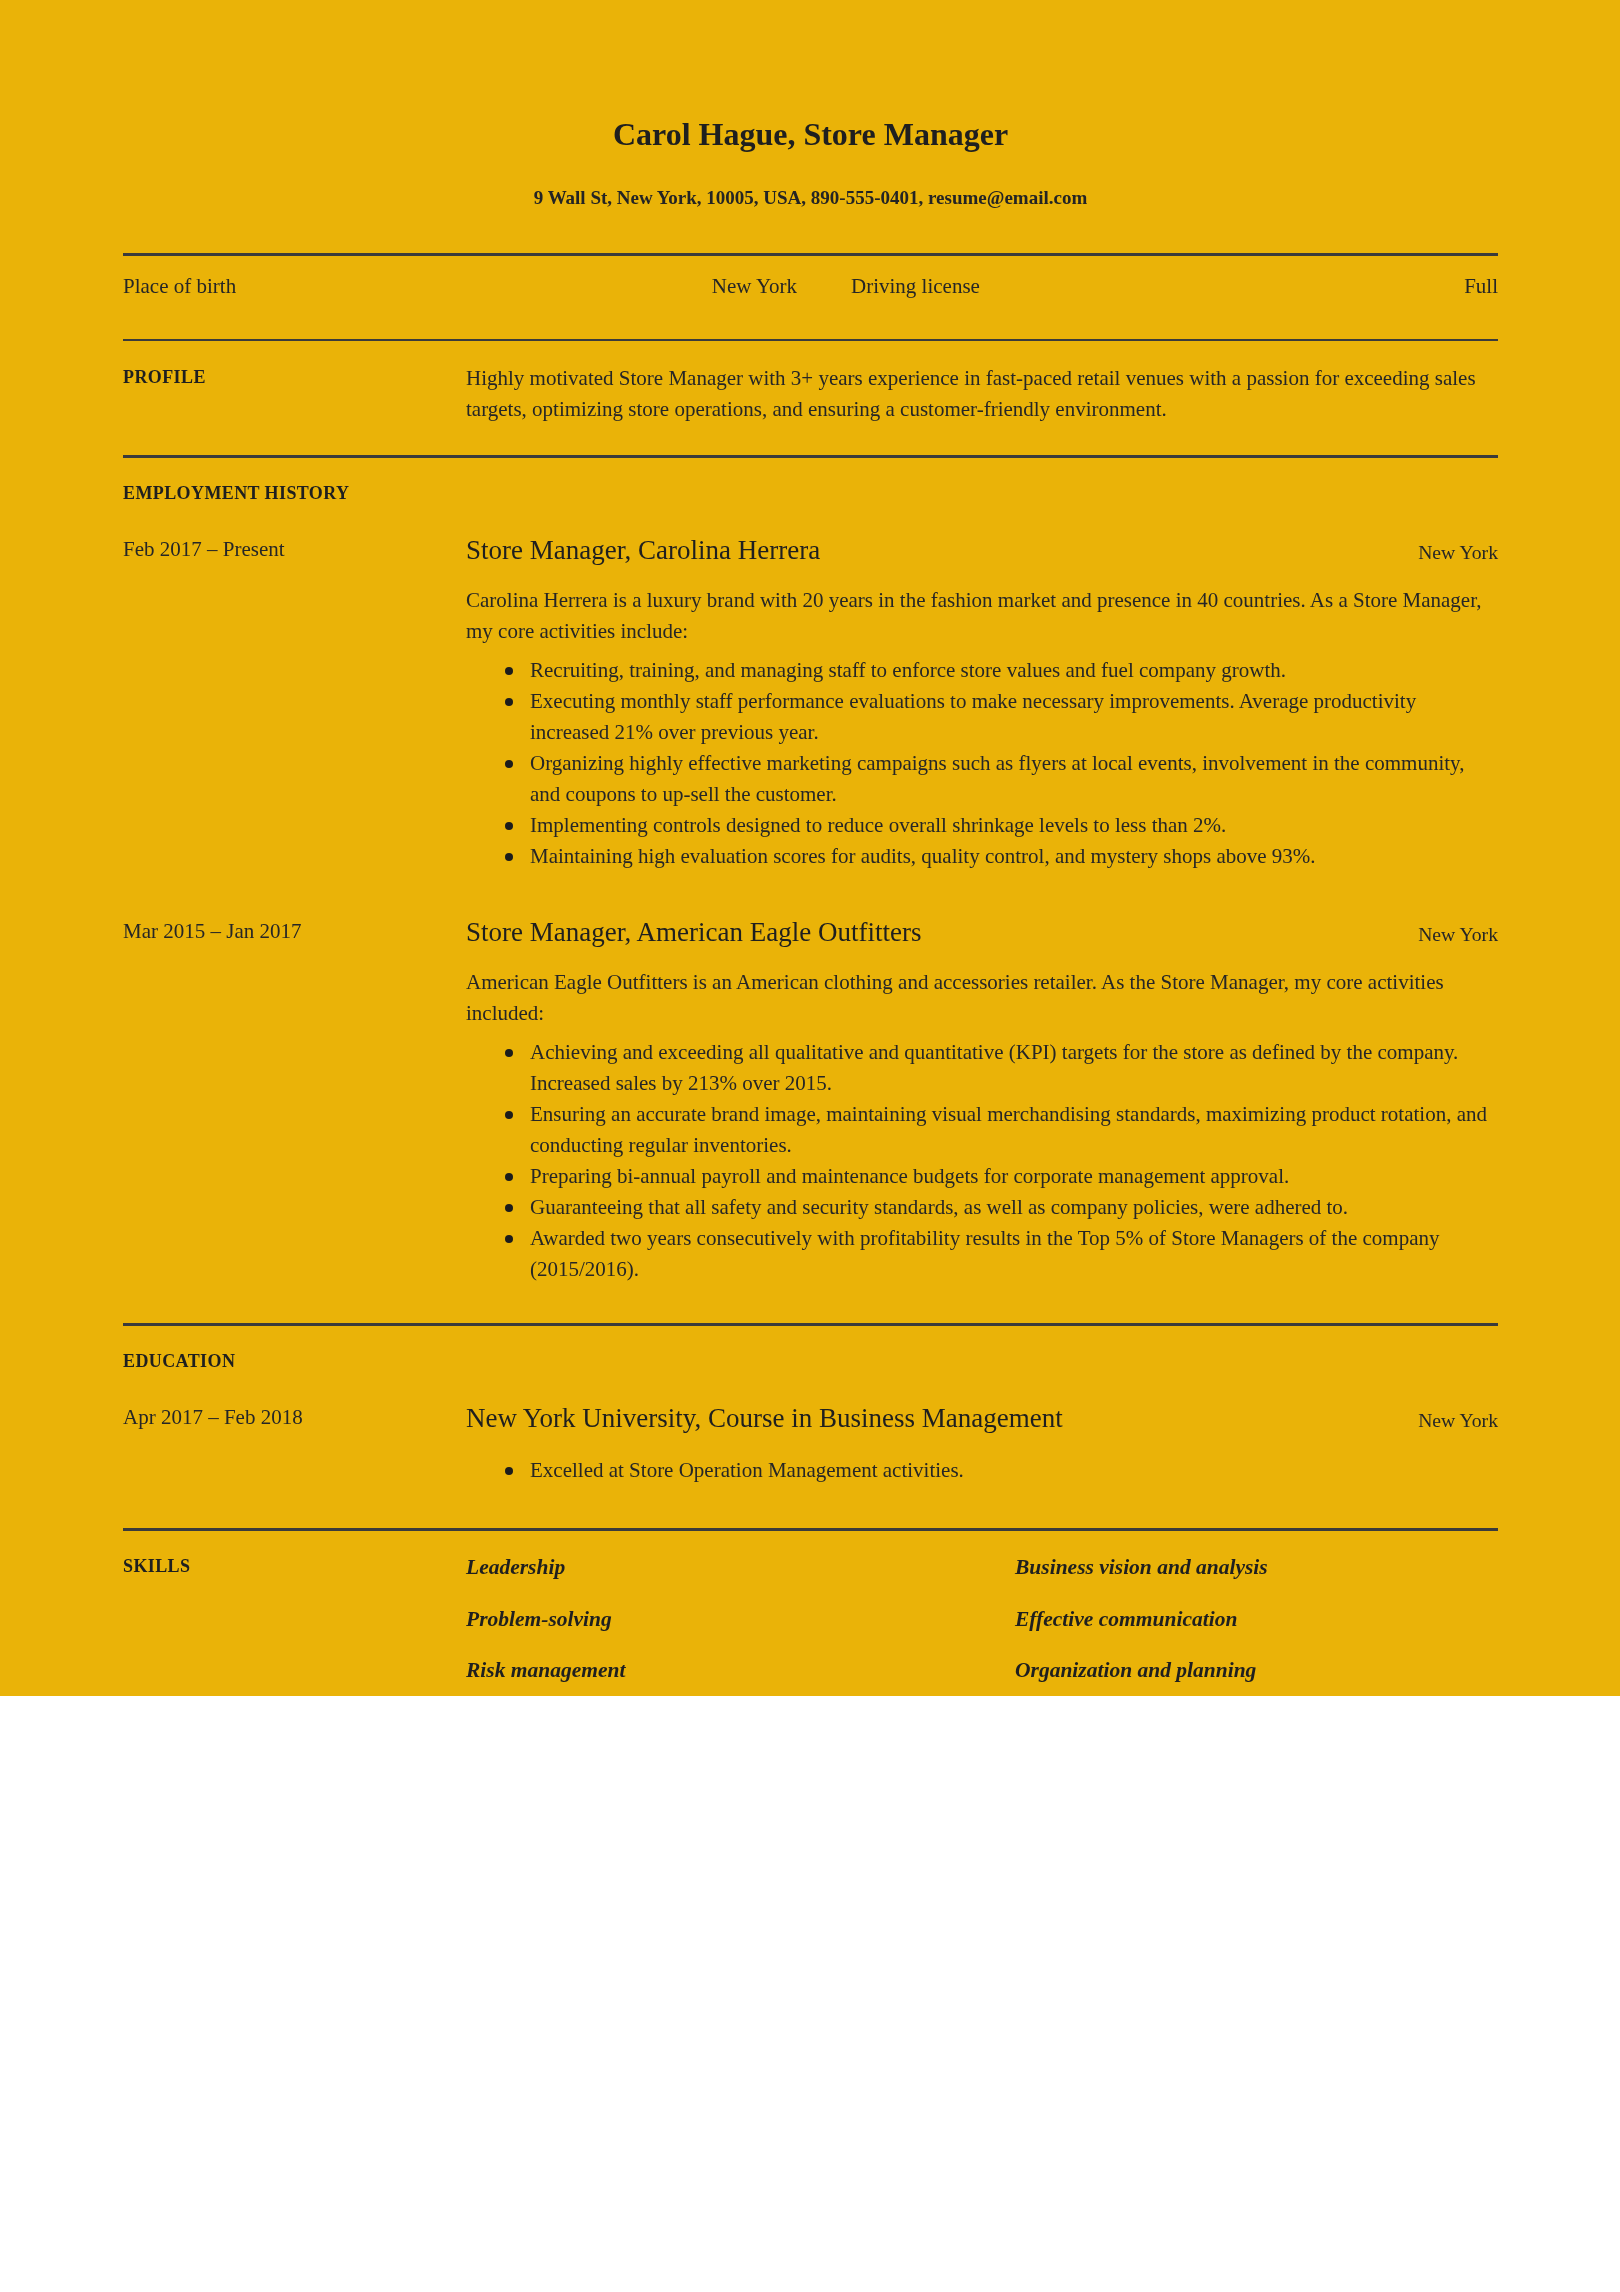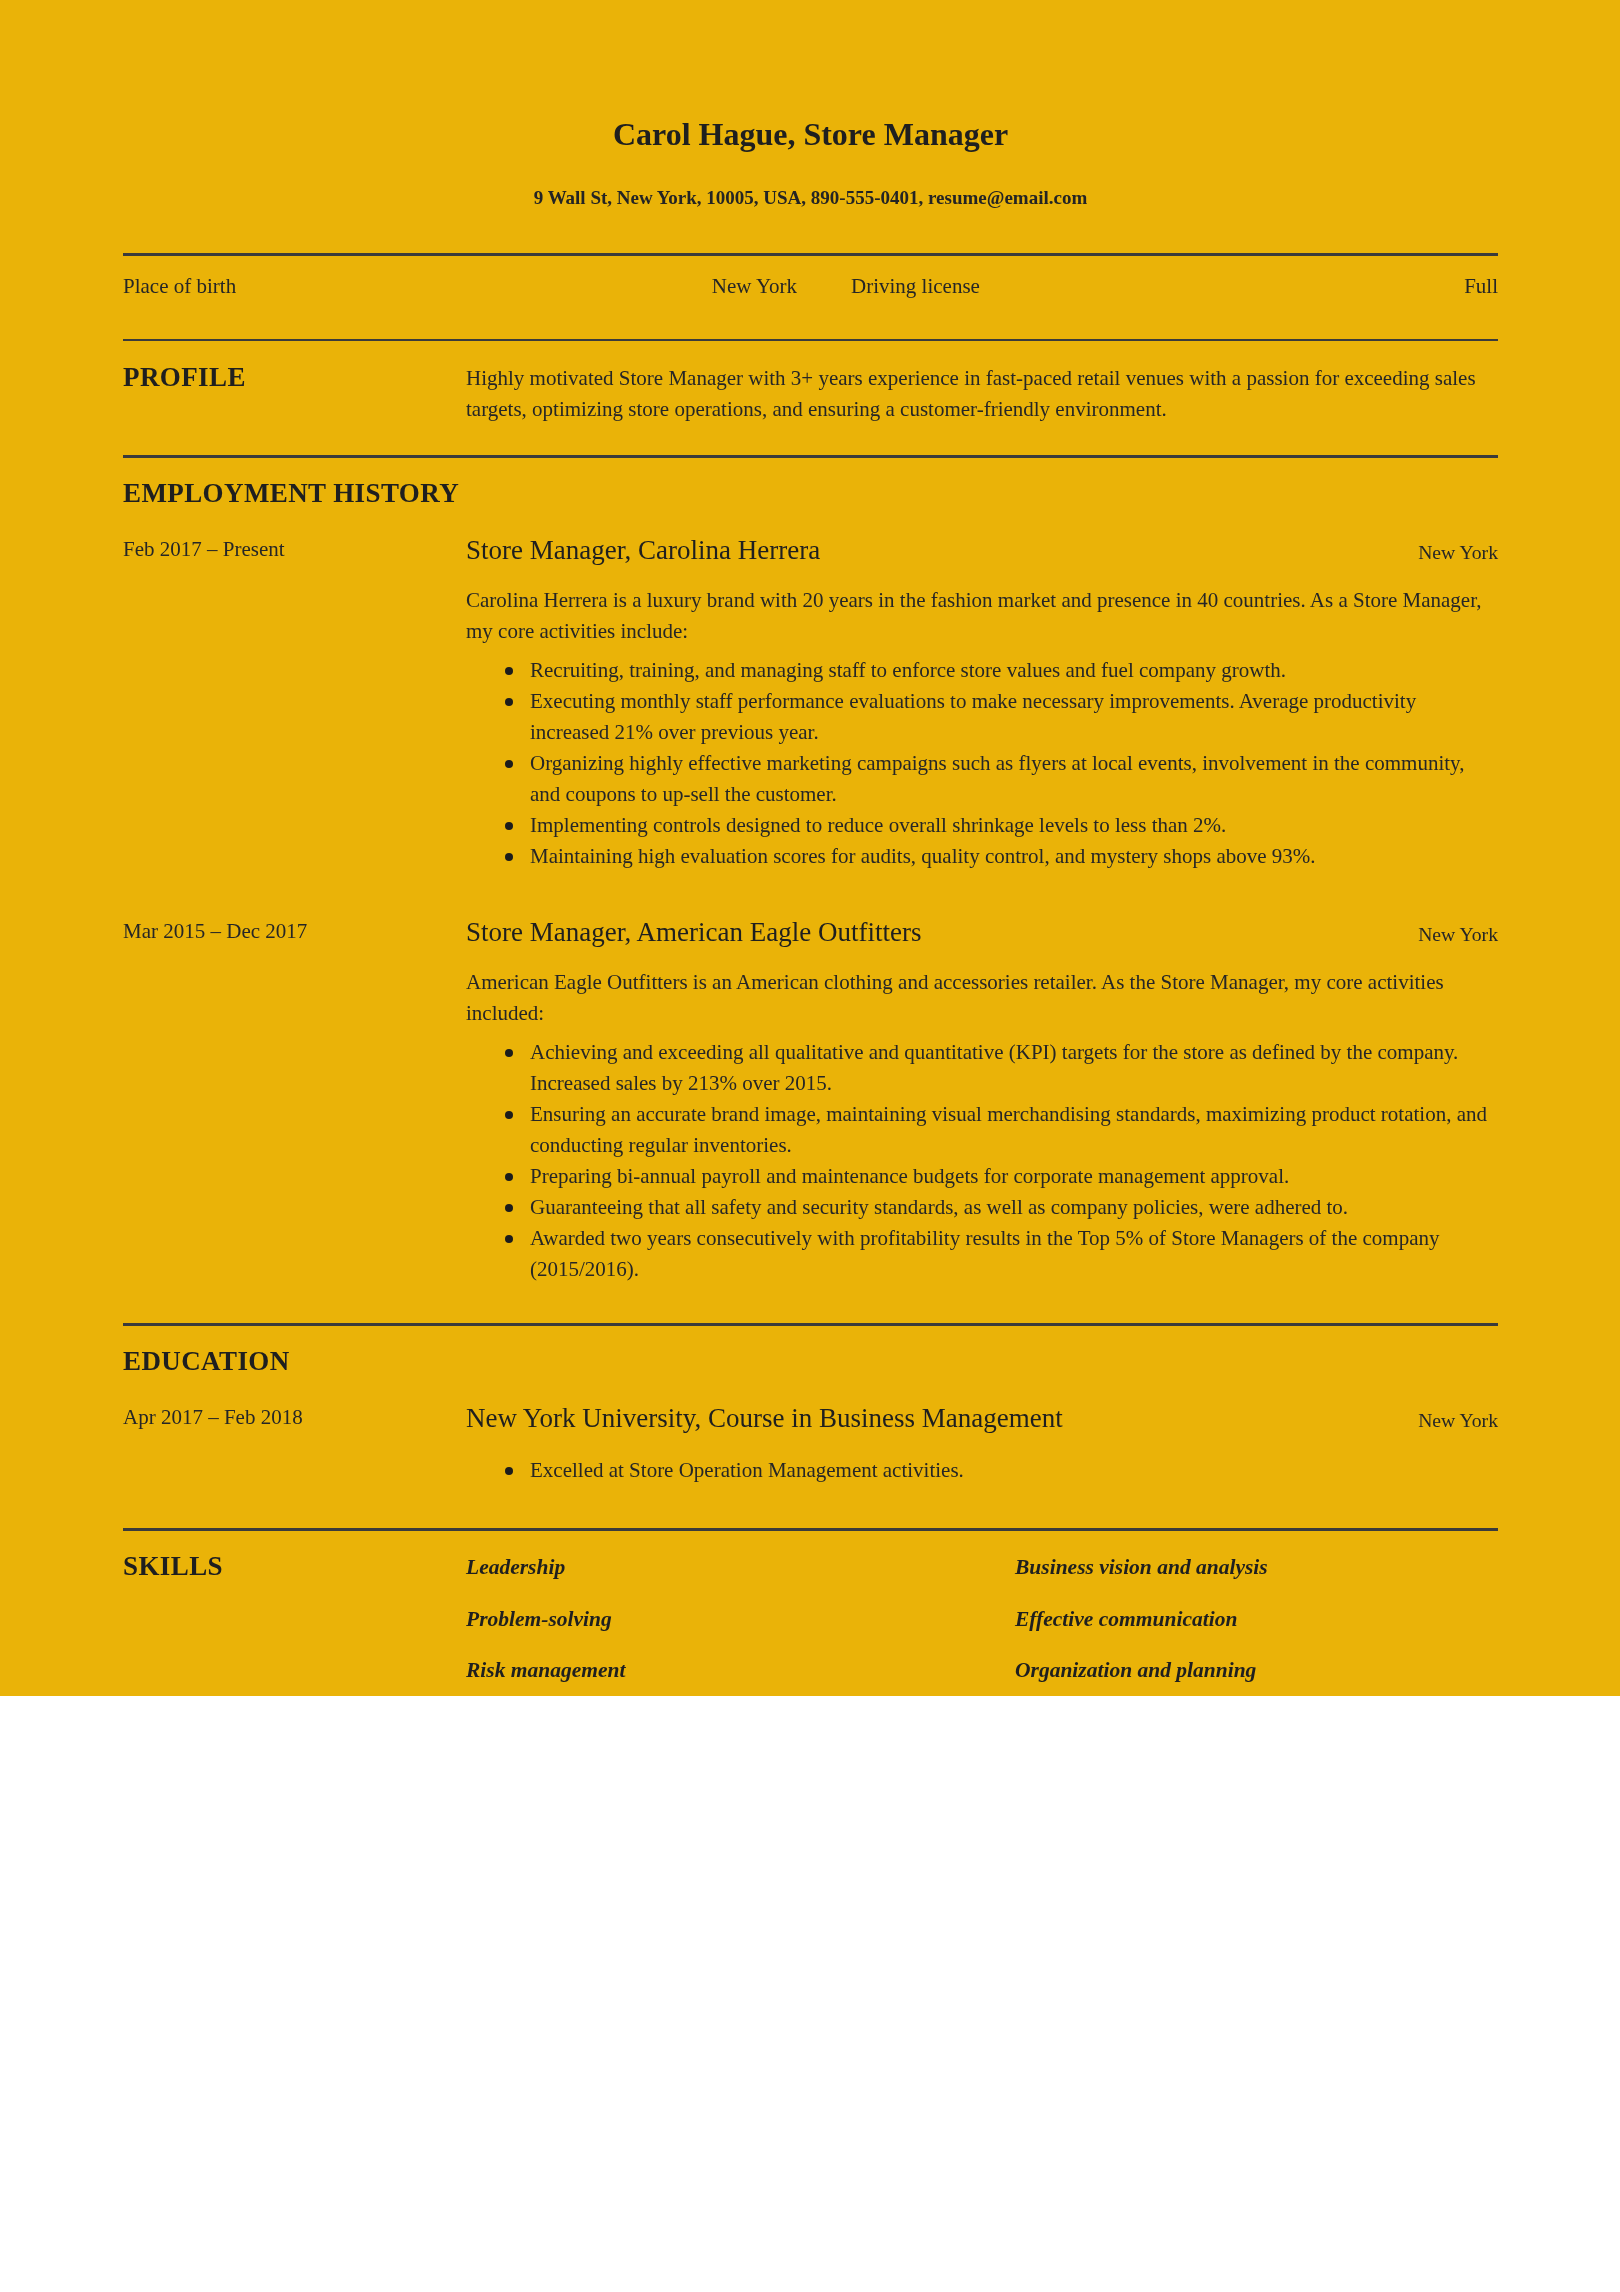--- a/index.html
+++ b/index.html
@@ -58,21 +58,21 @@
   .dlabel2 { grid-column: 4; }
   .dvalue2 { grid-column: 5; text-align: right; }
 
   
   .row {
     display: grid;
     grid-template-columns: 343px 1032px;
   }
   h2.sec-heading {
     margin: 0;
-    font-size: 27px; line-height: 29px; font-weight: 700;
+    font-size: 18px; line-height: 29px; font-weight: 700;
     letter-spacing: 0.4px;
     color: #1f1f1f;
   }
   .sec-pad { padding-top: 21.5px; }
 
   .body {
     margin: 0;
     font-size: 21px; line-height: 31px;
   }
 
@@ -183,21 +183,21 @@
             <li>Executing monthly staff performance evaluations to make necessary improvements. Average productivity increased 21% over previous year.</li>
             <li>Organizing highly effective marketing campaigns such as flyers at local events, involvement in the community, and coupons to up-sell the customer.</li>
             <li>Implementing controls designed to reduce overall shrinkage levels to less than 2%.</li>
             <li>Maintaining high evaluation scores for audits, quality control, and mystery shops above 93%.</li>
           </ul>
         </div>
       </div>
 
       <div class="row entry job2">
         <div>
-          <span class="dates">Mar 2015 – Dec 2017</span>
+          <span class="dates">Mar 2015 – Jan 2017</span>
         </div>
         <div>
           <div class="jobhead">
             <h3>Store Manager, American Eagle Outfitters</h3>
             <span class="loc">New York</span>
           </div>
           <p class="body desc">American Eagle Outfitters is an American clothing and accessories retailer. As the Store Manager, my core activities included:</p>
           <ul class="blist">
             <li>Achieving and exceeding all qualitative and quantitative (KPI) targets for the store as defined by the company. Increased sales by 213% over 2015.</li>
             <li>Ensuring an accurate brand image, maintaining visual merchandising standards, maximizing product rotation, and conducting regular inventories.</li>

